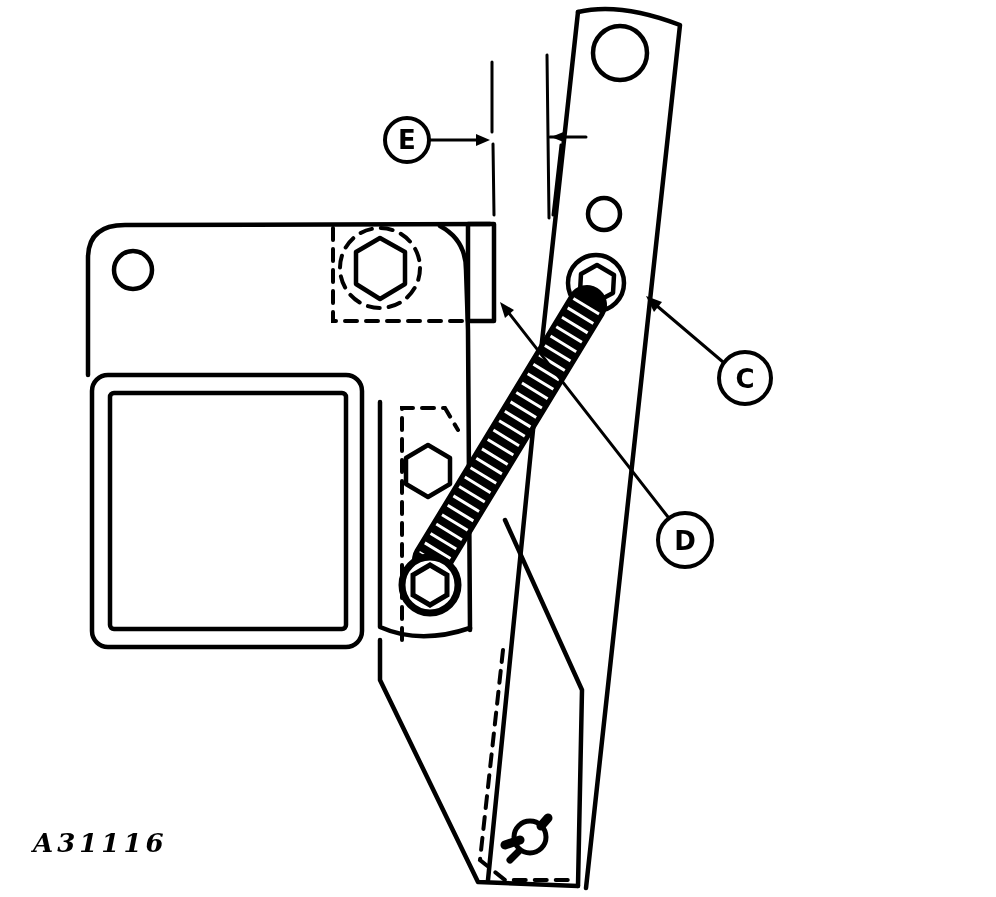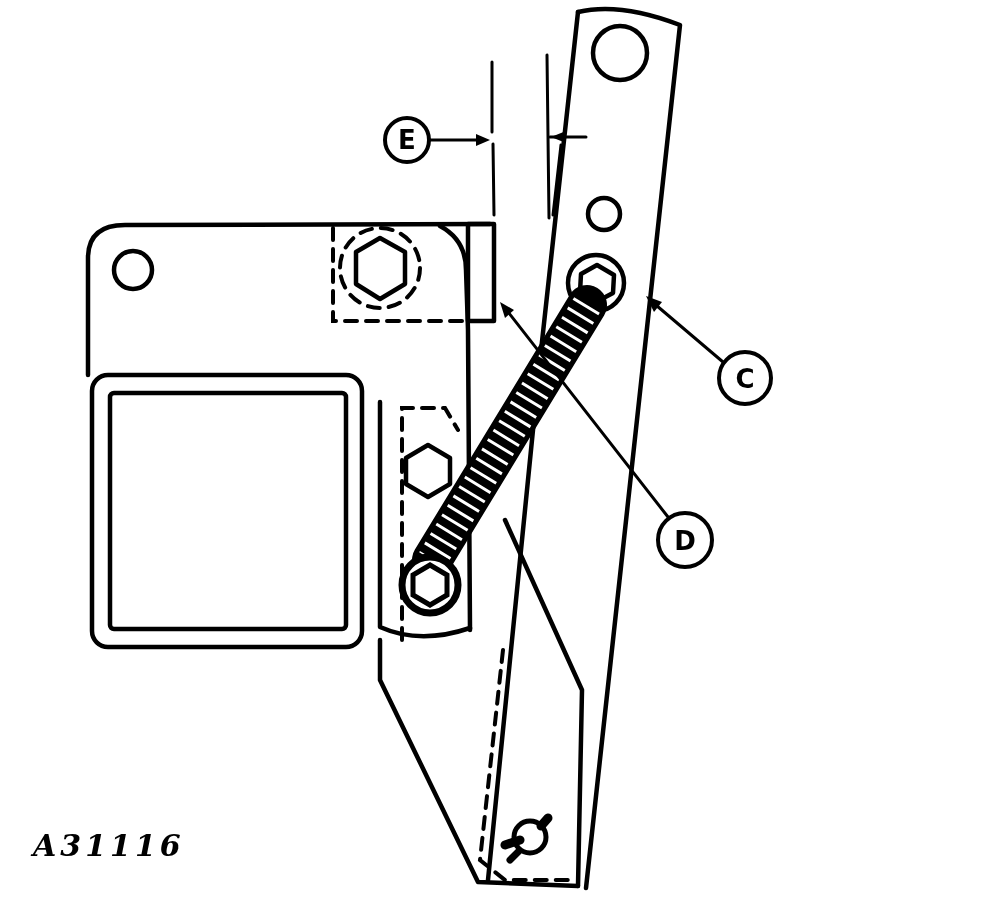--- a/index.html
+++ b/index.html
@@ -2,21 +2,21 @@
 <html><head>
   <meta charset="utf-8">
   <style>
     html, body { margin: 0; padding: 0; background: #ffffff; }
     body { width: 996px; height: 897px; overflow: hidden; position: relative; font-family: "DejaVu Sans", sans-serif; }
     #diagram { position: absolute; left: 0; top: 0; width: 996px; height: 897px; }
     .ln { fill: none; stroke: #000; stroke-width: 4.5; stroke-linejoin: round; stroke-linecap: round; }
     .thin { fill: none; stroke: #000; stroke-width: 3; stroke-linecap: round; }
     .dash { fill: none; stroke: #000; stroke-width: 4; stroke-dasharray: 12 9; stroke-linecap: round; }
     .callout-text { font-family: "DejaVu Sans", sans-serif; font-weight: bold; font-size: 26px; fill: #000; }
-    .fig-id { position: absolute; left: 33px; top: 828px; font-family: "DejaVu Serif", serif; font-style: italic; font-weight: bold; font-size: 30px; letter-spacing: 4px; color: #000; }
+    .fig-id { position: absolute; left: 33px; top: 828px; font-family: "DejaVu Serif", serif; font-style: italic; font-weight: bold; font-size: 26px; letter-spacing: 4px; color: #000; }
   </style>
 </head>
 <body>
 
 <svg id="diagram" viewBox="0 0 996 897" xmlns="http://www.w3.org/2000/svg">
 
   <g>
     <line class="thin" x1="492" y1="62" x2="492" y2="132"></line>
     <line class="thin" x1="493" y1="144" x2="494" y2="215"></line>
     <line class="thin" x1="547" y1="55" x2="549" y2="218"></line>

